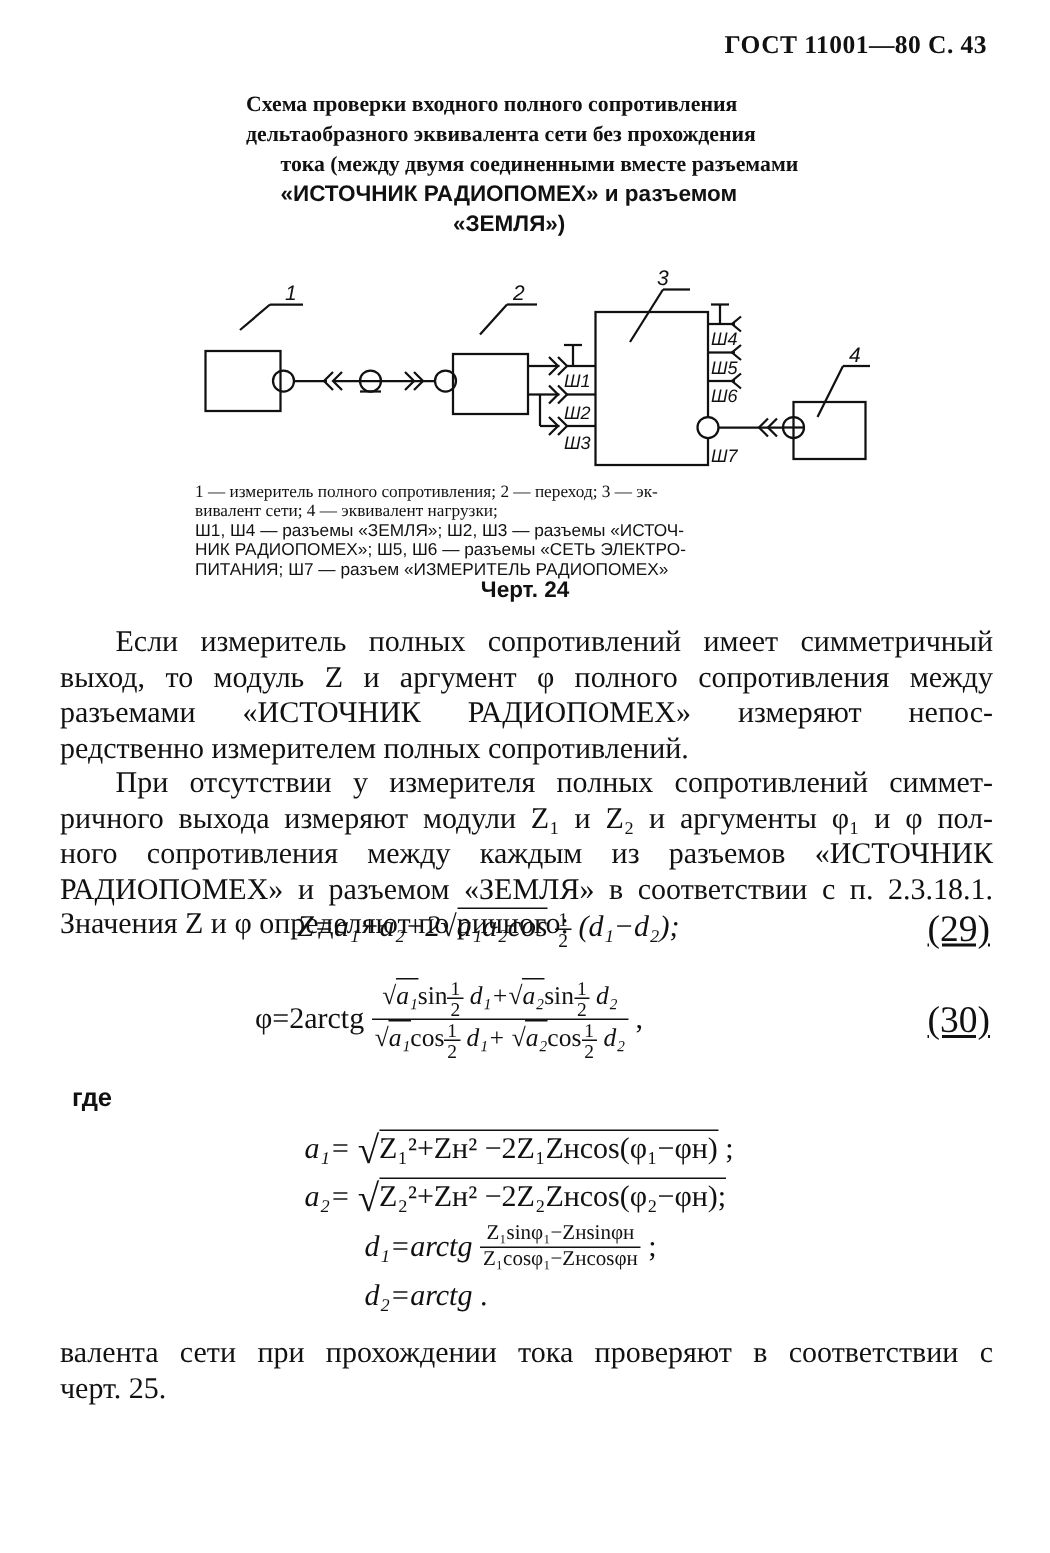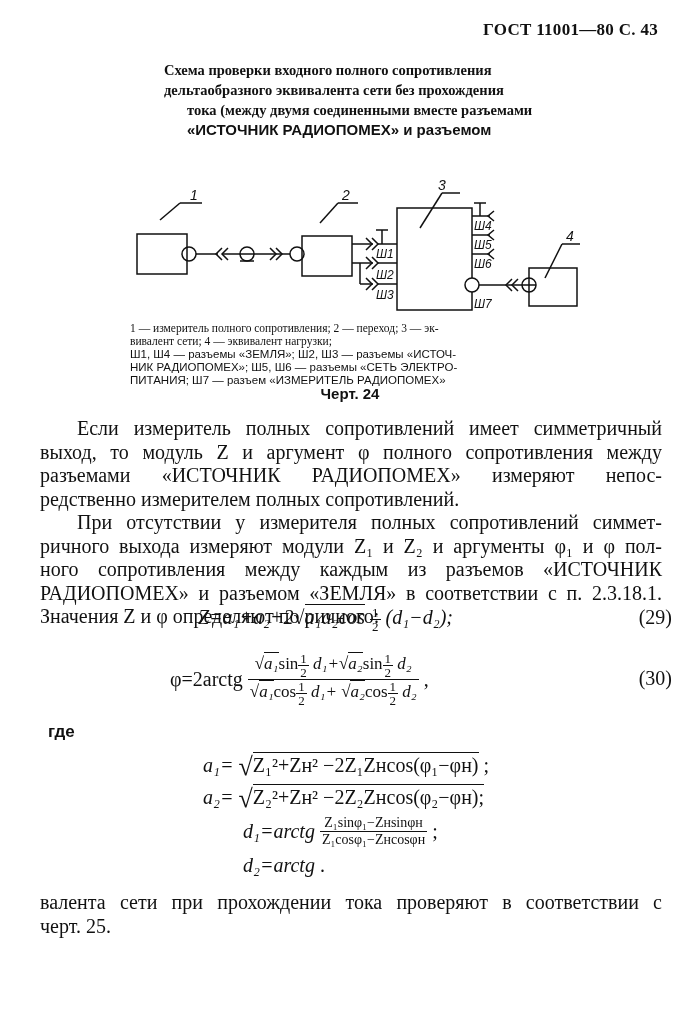--- a/index.html
+++ b/index.html
@@ -15,38 +15,39 @@
   .t5 { padding-left: 152px; font-family: "Liberation Sans", sans-serif; font-size: 15px; }
   .diagram { left: 130px; top: 168px; }
   .legend { left: 130px; width: 470px; top: 322px; font-size: 11.5px; line-height: 13px; text-align: left; font-family: "Liberation Serif", serif; }
   .legend .sans { font-family: "Liberation Sans", sans-serif; }
   .caption { left: 0; width: 700px; top: 385px; text-align: center; font-family: "Liberation Sans", sans-serif; font-weight: bold; font-size: 15px; }
   .para { left: 40px; width: 622px; font-size: 20px; line-height: 23.5px; text-align: justify; font-family: "Liberation Serif", serif; }
   .para .ind { display: inline-block; width: 37px; }
   .para .line { display: block; text-align: justify; text-align-last: justify; white-space: nowrap; }
   .para .last { text-align-last: left; }
   .formula { font-family: "Liberation Serif", serif; font-size: 20px; white-space: nowrap; }
-  .eqnum { font-family: "Liberation Serif", serif; font-size: 20px; right: 28px; }
+  .eqnum { font-family: "Liberation Serif", serif; font-size: 25px; right: 40px; text-decoration: underline; }
   .frac { display: inline-block; vertical-align: middle; text-align: center; }
   .frac > span { display: block; padding: 0 2px; }
   .frac > span.num { border-bottom: 1.2px solid #111; }
   .small-frac { font-size: 13px; line-height: 13px; }
   .sqrt { border-top: 1.2px solid #111; padding-top: 1px; }
   .gde { left: 48px; top: 722px; font-family: "Liberation Sans", sans-serif; font-size: 17px; font-weight: bold; }
 </style>
 </head>
 <body>
 
 <div class="abs header">ГОСТ 11001—80 С. 43</div>
 
 <div class="abs title">
   <div class="t1">Схема проверки входного полного сопротивления</div>
   <div class="t2">дельтаобразного эквивалента сети без прохождения</div>
   <div class="t3">тока (между двумя соединенными вместе разъемами</div>
   <div class="t4">«ИСТОЧНИК РАДИОПОМЕХ» и разъемом</div>
+  <div class="t5">«ЗЕМЛЯ»)</div>
 </div>
 
 <svg class="abs diagram" width="470" height="150" viewBox="0 0 470 150" fill="none" stroke="#111" stroke-width="1.5" font-family="Liberation Sans, sans-serif">
 
   <rect x="7" y="66" width="50" height="40"></rect>
   <line x1="30" y1="52" x2="50" y2="35"></line>
     <line x1="50" y1="35" x2="72" y2="35"></line>
   <text x="60" y="32" font-size="14" font-style="italic" fill="#111" stroke="none">1</text>
   <circle cx="59" cy="86" r="7"></circle>
   <line x1="66" y1="86" x2="88" y2="86"></line>

